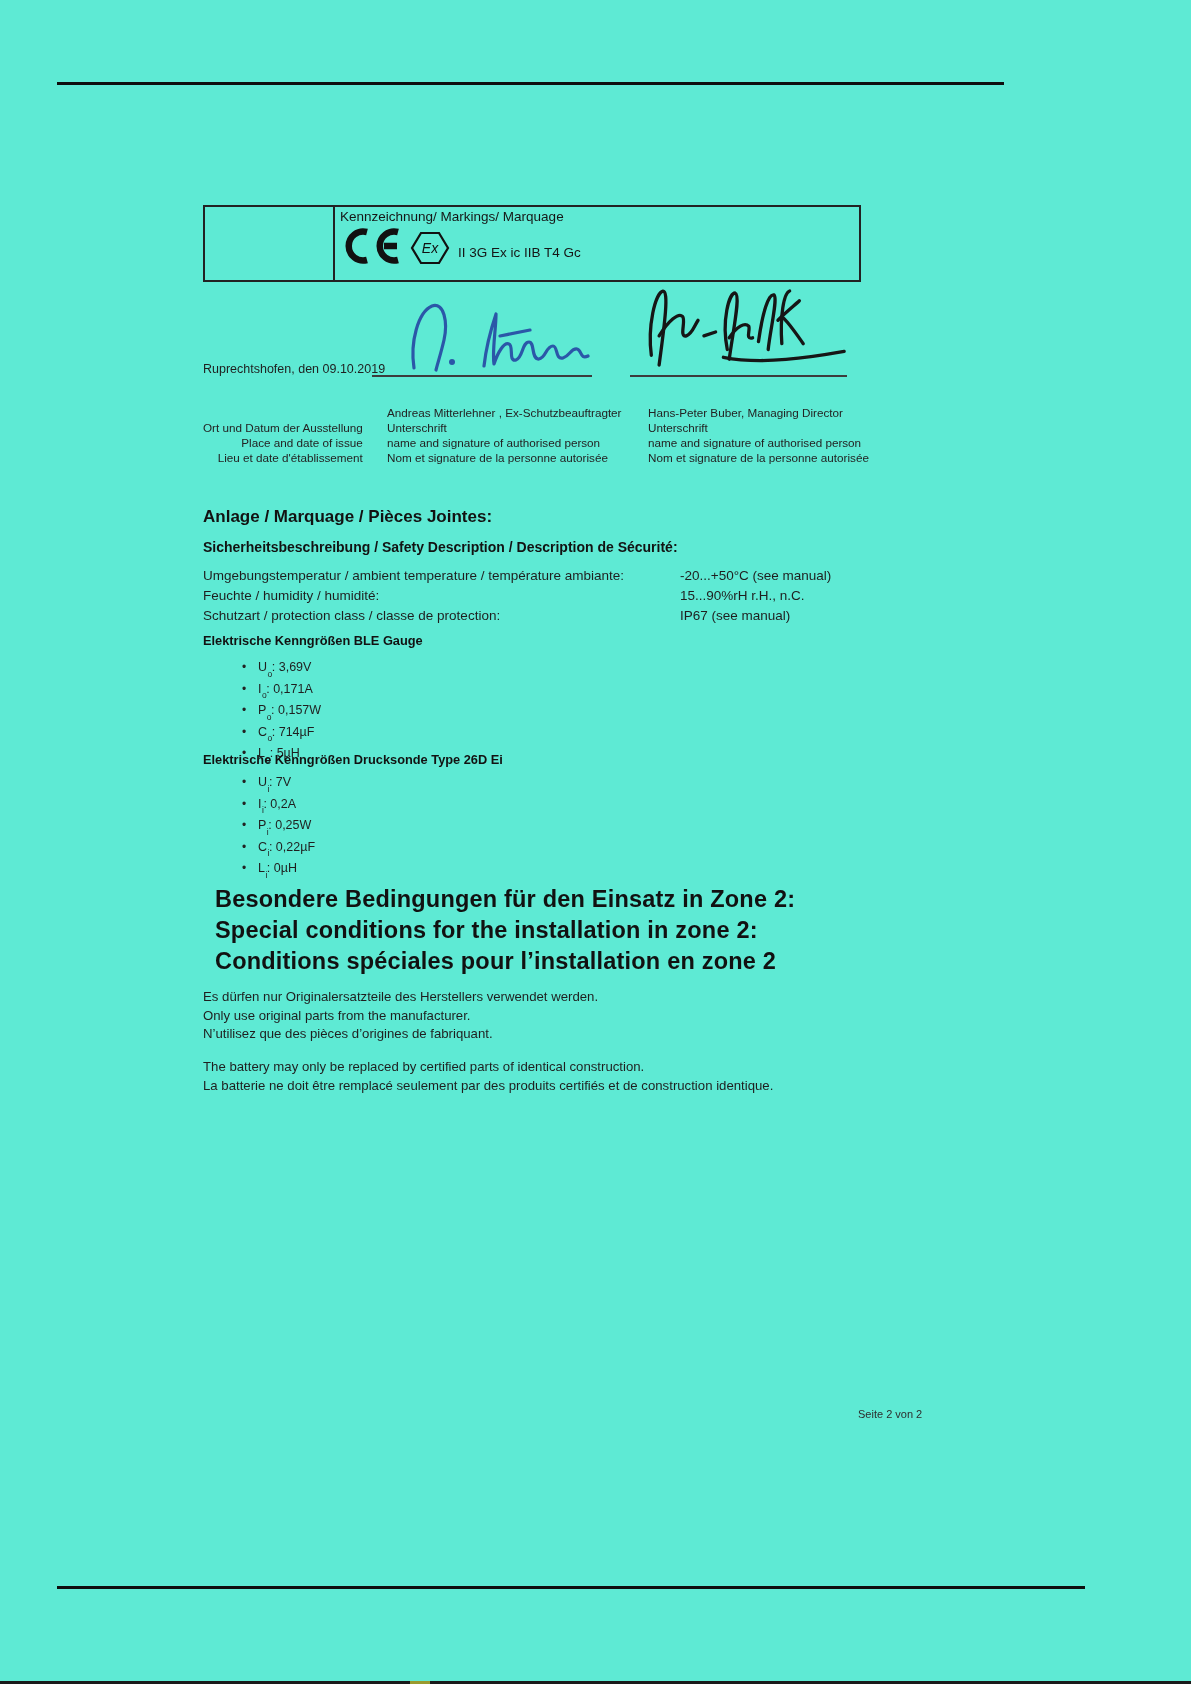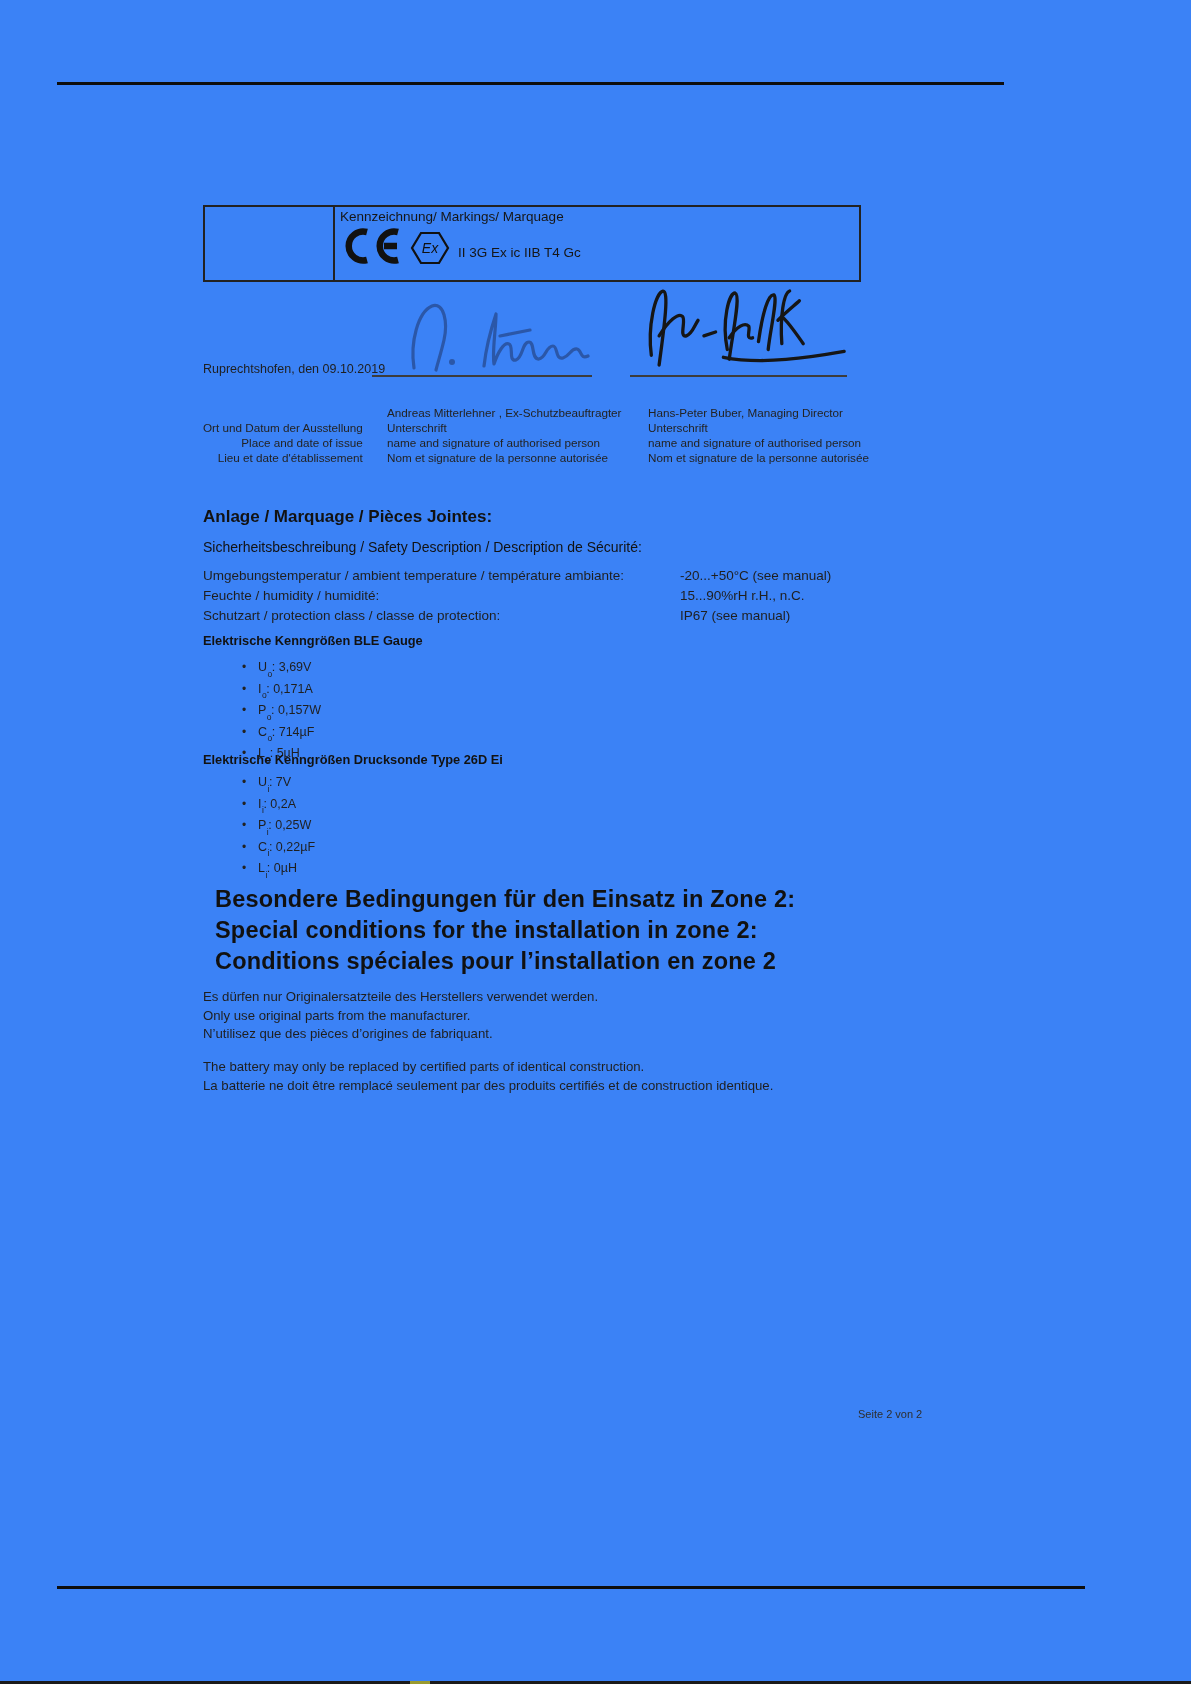--- a/index.html
+++ b/index.html
@@ -1,17 +1,17 @@
 <!DOCTYPE html>
 <html><head>
 <meta charset="utf-8">
 <style>
   html,body { margin:0; padding:0; background:#ffffff; }
   .page {
-    position:relative; width:1191px; height:1684px; background:#3b82f6;
+    position:relative; width:1191px; height:1684px; background:#5eead4;
     font-family:"Liberation Sans", sans-serif; color:#1f1f1f; overflow:hidden;
   }
   .abs { position:absolute; }
 
   
   .rule-top    { left:57px;  top:82px;   width:947px;  height:3px; background:#0e0e0e; }
   .rule-bottom { left:57px;  top:1586px; width:1028px; height:3px; background:#0e0e0e; }
   .edge-bottom { left:0;     top:1681px; width:1191px; height:3px; background:#1a1a1a; }
   .edge-tick   { left:410px; top:1681px; width:20px;   height:3px; background:#9a9a2e; }
 
@@ -33,21 +33,21 @@
   .sig-black { left:626px; top:280px; }
   .place-date { left:203px; top:362px; font-size:12.5px; }
 
   .lbl-col { font-size:11.7px; line-height:15px; color:#232323; white-space:nowrap; }
   .col-place   { left:203px; top:420px;text-align:right; }
   .col-signer1 { left:387px; top:405px; }
   .col-signer2 { left:632px; top:405px;margin-left:16px; }
 
   
   .title-anlage { left:203px; top:507px; font-size:17px; font-weight:bold; color:#121212; }
-  .title-safety { left:203px; top:539px; font-size:14px; font-weight:normal; color:#121212; }
+  .title-safety { left:203px; top:539px; font-size:14px; font-weight:bold; color:#121212; }
   .specs { left:203px; top:566px; font-size:13.5px; }
   .spec-row { display:flex; height:20px; line-height:20px;gap:12px; }
   .spec-label { width:465px; }
   .spec-value { }
 
   .elec-title { font-size:12.8px; font-weight:bold; color:#121212; }
   .t-ble   { left:203px; top:633px; }
   .t-sonde { left:203px; top:752px; }
   ul.elec { margin:0; padding:0; list-style:none; font-size:12.5px; }
   .list-ble   { left:242px; top:659px; }

